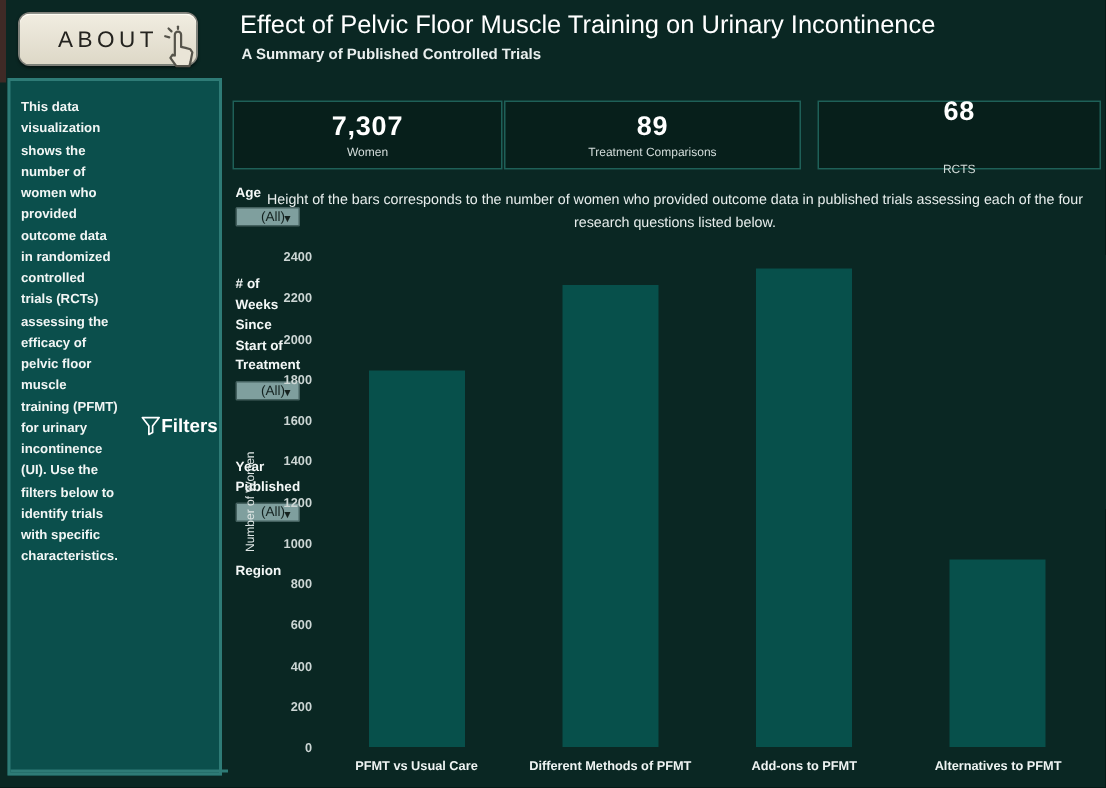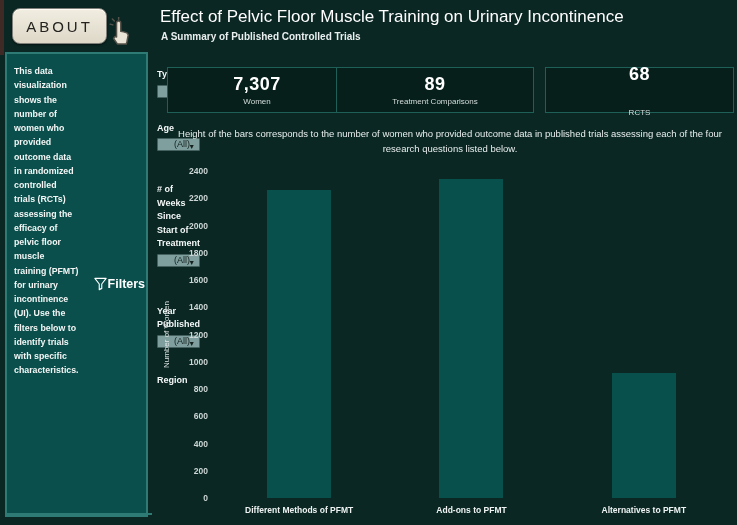--- a/index.html
+++ b/index.html
@@ -5,21 +5,21 @@
   * { margin:0; padding:0; box-sizing:border-box; }
   html,body { background:#041512; }
   body { font-family:"Liberation Sans", sans-serif; }
   #app { position:relative; width:737px; height:525px; background:#0a2723; overflow:hidden; }
 
   
   .edge-strip { position:absolute; left:0; top:0; width:4px; height:55px; background:#3f2a26; }
 
   
   .about-btn {
-    position:absolute; left:12px; top:8px; width:95px; height:36px;
+    position:absolute; left:12px; top:8px; width:120px; height:36px;
     background:linear-gradient(#f1ede1,#ddd8c7);
     border:1px solid #80807a; border-radius:8px;
     box-shadow:inset 0 1px 0 #fffdf4, 0 1px 2px rgba(0,0,0,.5);
     color:#24231f; font-size:15px; letter-spacing:3px; font-weight:400;
     display:flex; align-items:center; justify-content:center;
     cursor:pointer; overflow:visible;
   }
   .hand-icon { position:absolute; left:92px; top:8px; pointer-events:none; }
 
   
@@ -52,21 +52,21 @@
     cursor:pointer;
   }
   .dd-arrow { position:absolute; right:4px; top:2px; font-size:7px; color:#15221f; }
 
   
   .stat-card {
     position:absolute; top:67px; height:46px;
     background:#071f1b; border:1px solid #1e6058;
     display:flex; flex-direction:column; align-items:center; justify-content:center;
   }
-  .stat-card.c1 { left:167px; width:180px; }
+  .stat-card.c1 { left:155px; width:180px; }
   .stat-card.c2 { left:336px; width:198px; }
   .stat-card.c3 { left:545px; width:189px;gap:21px; }
   .stat-value { color:#ffffff; font-size:18px; font-weight:700; letter-spacing:.5px; }
   .stat-label { color:#d3dcda; font-size:8px; margin-top:2px; }
 
   
   .chart-note {
     position:absolute; left:170px; top:127px; width:560px;
     text-align:center; color:#e8eeed; font-size:9.5px; line-height:1.55;
   }
@@ -196,20 +196,24 @@
         <div class="ytick" style="bottom: 50%;">1200</div>
         <div class="ytick" style="bottom: 58.3333%;">1400</div>
         <div class="ytick" style="bottom: 66.6667%;">1600</div>
         <div class="ytick" style="bottom: 75%;">1800</div>
         <div class="ytick" style="bottom: 83.3333%;">2000</div>
         <div class="ytick" style="bottom: 91.6667%;">2200</div>
         <div class="ytick" style="bottom: 100%;">2400</div>
       </div>
     <div class="plot">
         <div class="col">
+          <div class="bar" style="height: 76.6667%;"></div>
+          <div class="xlab">PFMT vs Usual Care</div>
+        </div>
+        <div class="col">
           <div class="bar" style="height: 94.1667%;"></div>
           <div class="xlab">Different Methods of PFMT</div>
         </div>
         <div class="col">
           <div class="bar" style="height: 97.5%;"></div>
           <div class="xlab">Add-ons to PFMT</div>
         </div>
         <div class="col">
           <div class="bar" style="height: 38.3333%;"></div>
           <div class="xlab">Alternatives to PFMT</div>

